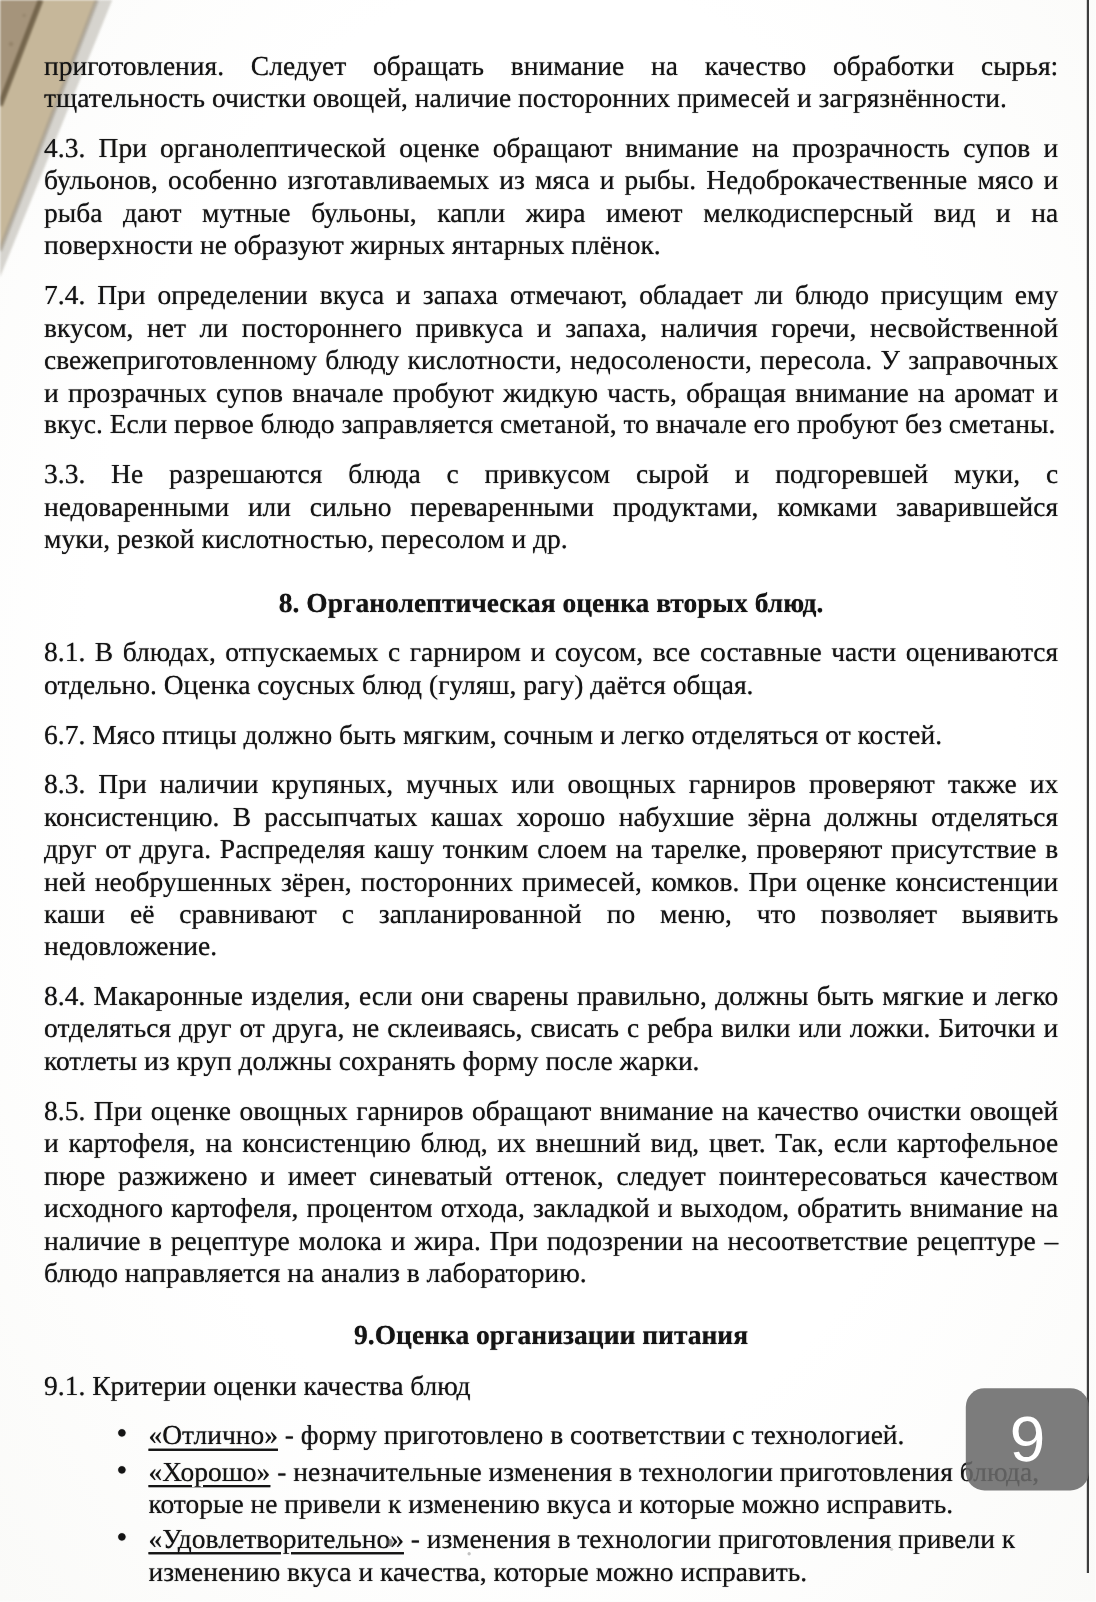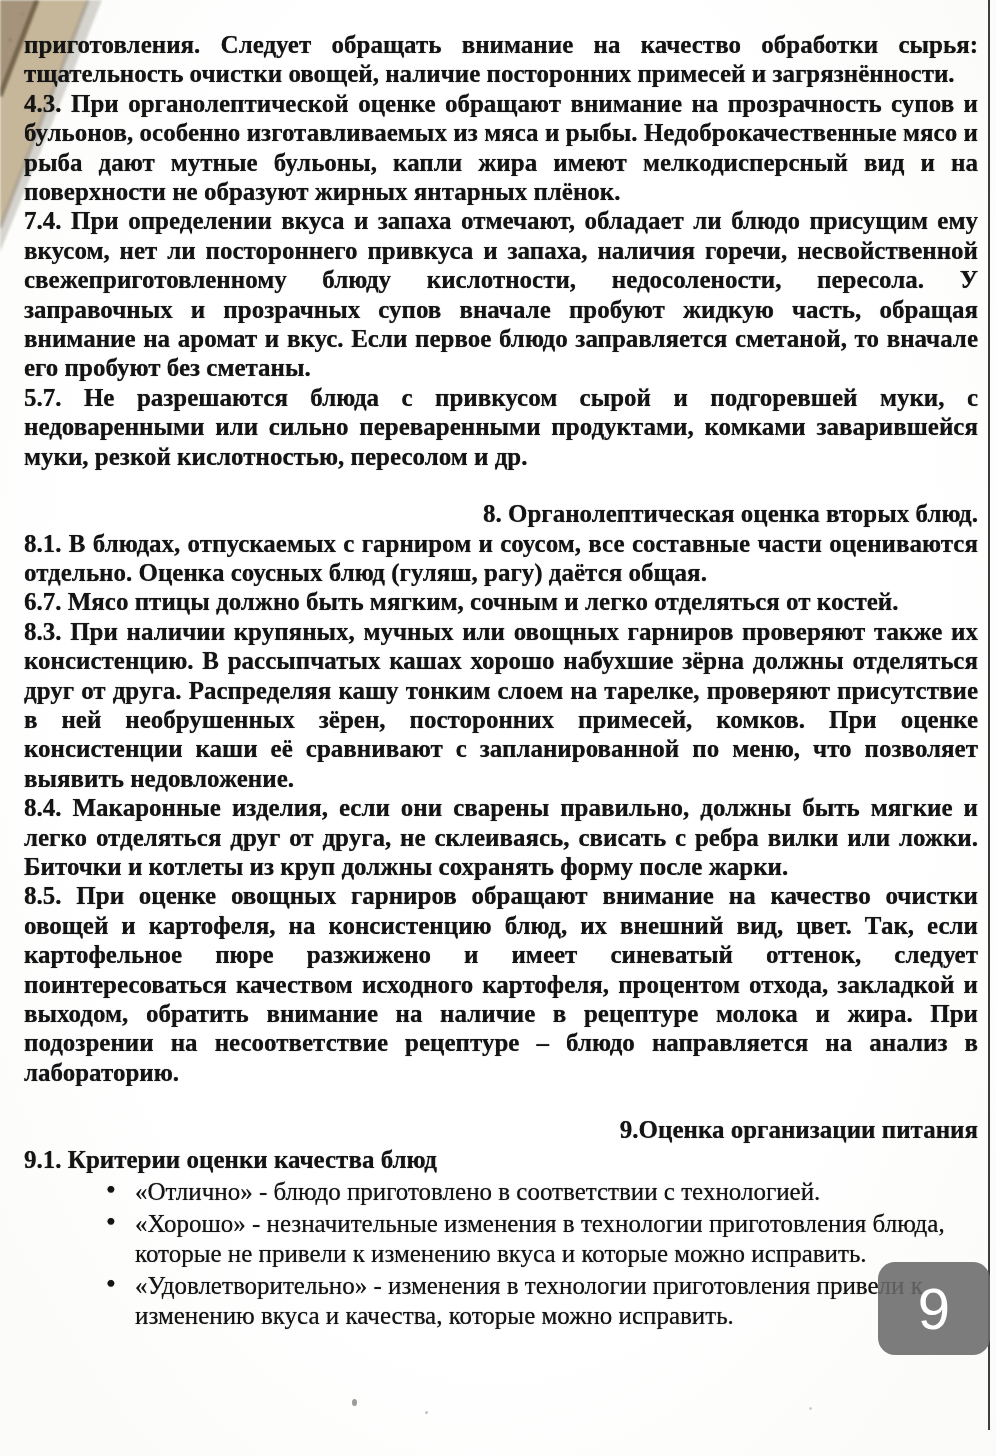--- a/index.html
+++ b/index.html
@@ -17,40 +17,41 @@
   .content {
     position: absolute;
     left: 24px; top: 30px; width: 954px;
     font-size: 25px; line-height: 29.4px;
     color: #141414;
     text-align: justify;
     text-shadow: 0 0 0.8px rgba(15,15,15,0.75);
     filter: blur(0.2px);
     hyphens: none;
   }
-  .content p { margin: 0; font-weight: bold; }
+  .content p { margin: 16px; }
   .content h2 {
     margin: 28px 0 0 0;
     font-size: 25px; line-height: 29.4px;
-    font-weight: 700; text-align: right;
+    font-weight: 700; text-align: center;
   }
   ul.ratings {
     margin: 3px 0 0 0; padding: 0 0 0 79px;
     list-style: none; text-align: left;
   }
   ul.ratings li {
     position: relative;
     padding-left: 32px;
     margin-top: 3px;
   }
   ul.ratings li .bullet-dot {
     position: absolute; left: 3px; top: -2px;
     font-size: 28px; line-height: 29.4px;
   }
   .term {
+    text-decoration: underline;
     text-decoration-thickness: 2px;
     text-underline-offset: 4px;
   }
   .corner { position: absolute; left: 0; top: 0; filter: blur(0.8px); }
   .edge-line {
     position: absolute; left: 988px; top: 0;
     width: 2px; height: 1430px;
     background: #3d3d3d;
   }
   .page-badge {
@@ -81,35 +82,35 @@
     <polygon points="0,0 37,0 0,96" fill="#a5947b"></polygon>
     <line x1="37" y1="0" x2="0" y2="96" stroke="#66573f" stroke-width="5" opacity="0.8"></line>
     <circle cx="10" cy="40" r="2" fill="#8a7a60" opacity="0.6"></circle>
     <circle cx="22" cy="14" r="1.5" fill="#8a7a60" opacity="0.5"></circle>
   </svg>
 
   <div class="content">
     <p>приготовления. Следует обращать внимание на качество обработки сырья: тщательность очистки овощей, наличие посторонних примесей и загрязнённости.</p>
     <p>4.3. При органолептической оценке обращают внимание на прозрачность супов и бульонов, особенно изготавливаемых из мяса и рыбы. Недоброкачественные мясо и рыба дают мутные бульоны, капли жира имеют мелкодисперсный вид и на поверхности не образуют жирных янтарных плёнок.</p>
     <p>7.4. При определении вкуса и запаха отмечают, обладает ли блюдо присущим ему вкусом, нет ли постороннего привкуса и запаха, наличия горечи, несвойственной свежеприготовленному блюду кислотности, недосолености, пересола. У заправочных и прозрачных супов вначале пробуют жидкую часть, обращая внимание на аромат и вкус. Если первое блюдо заправляется сметаной, то вначале его пробуют без сметаны.</p>
-    <p>5.7. Не разрешаются блюда с привкусом сырой и подгоревшей муки, с недоваренными или сильно переваренными продуктами, комками заварившейся муки, резкой кислотностью, пересолом и др.</p>
+    <p>3.3. Не разрешаются блюда с привкусом сырой и подгоревшей муки, с недоваренными или сильно переваренными продуктами, комками заварившейся муки, резкой кислотностью, пересолом и др.</p>
 
     <h2>8. Органолептическая оценка вторых блюд.</h2>
     <p>8.1. В блюдах, отпускаемых с гарниром и соусом, все составные части оцениваются отдельно. Оценка соусных блюд (гуляш, рагу) даётся общая.</p>
     <p>6.7. Мясо птицы должно быть мягким, сочным и легко отделяться от костей.</p>
     <p>8.3. При наличии крупяных, мучных или овощных гарниров проверяют также их консистенцию. В рассыпчатых кашах хорошо набухшие зёрна должны отделяться друг от друга. Распределяя кашу тонким слоем на тарелке, проверяют присутствие в ней необрушенных зёрен, посторонних примесей, комков. При оценке консистенции каши её сравнивают с запланированной по меню, что позволяет выявить недовложение.</p>
     <p>8.4. Макаронные изделия, если они сварены правильно, должны быть мягкие и легко отделяться друг от друга, не склеиваясь, свисать с ребра вилки или ложки. Биточки и котлеты из круп должны сохранять форму после жарки.</p>
     <p>8.5. При оценке овощных гарниров обращают внимание на качество очистки овощей и картофеля, на консистенцию блюд, их внешний вид, цвет. Так, если картофельное пюре разжижено и имеет синеватый оттенок, следует поинтересоваться качеством исходного картофеля, процентом отхода, закладкой и выходом, обратить внимание на наличие в рецептуре молока и жира. При подозрении на несоответствие рецептуре – блюдо направляется на анализ в лабораторию.</p>
 
     <h2>9.Оценка организации питания</h2>
     <p>9.1. Критерии оценки качества блюд</p>
 
     <ul class="ratings">
       <li>
-        <span class="bullet-dot">•</span><span class="term">«Отлично»</span><span> - блюдо приготовлено в соответствии с технологией.</span>
+        <span class="bullet-dot">•</span><span class="term">«Отлично»</span><span> - форму приготовлено в соответствии с технологией.</span>
       </li>
       <li>
         <span class="bullet-dot">•</span><span class="term">«Хорошо»</span><span> - незначительные изменения в технологии приготовления блюда, которые не привели к изменению вкуса и которые можно исправить.</span>
       </li>
       <li>
         <span class="bullet-dot">•</span><span class="term">«Удовлетворительно»</span><span> - изменения в технологии приготовления привели к изменению вкуса и качества, которые можно исправить.</span>
       </li>
     </ul>
   </div>
 

